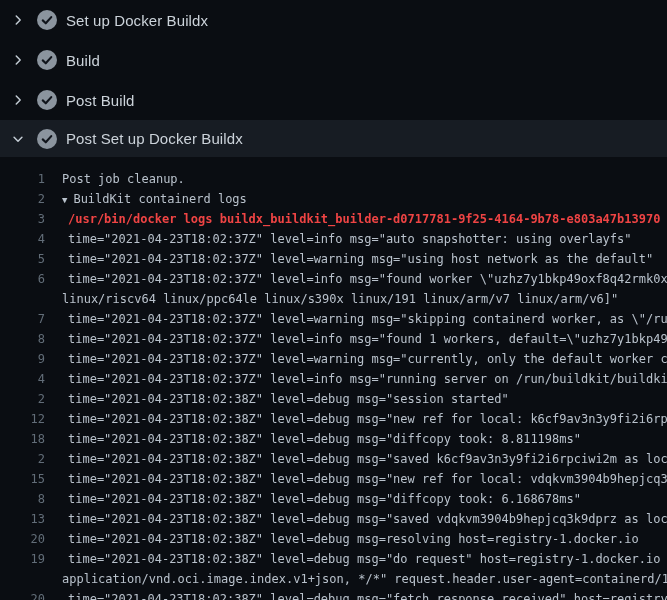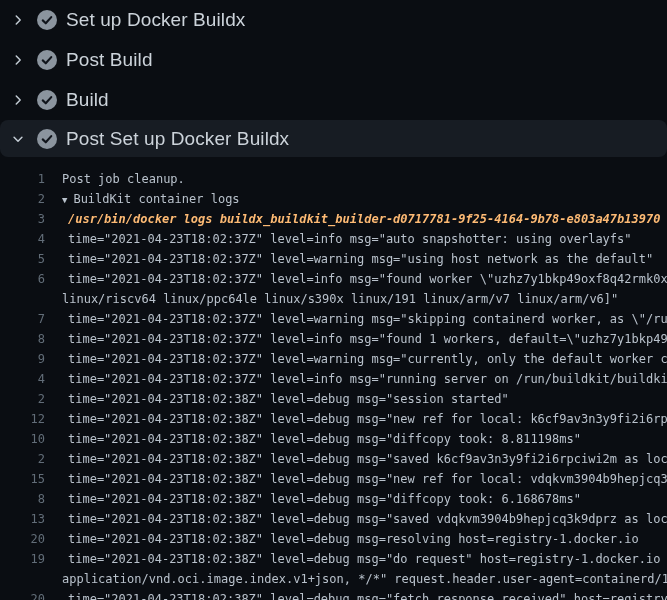--- a/index.html
+++ b/index.html
@@ -16,35 +16,35 @@
   .step{
     display:flex;align-items:center;
     height:40px;
     padding-left:11px;
     box-sizing:border-box;
     cursor:pointer;
   }
   .step.expanded{
     height:37px;
     background:#171c23;
-    border-radius:8px;
+    border-radius:0;
   }
   .chev{
     width:14px;height:14px;flex:0 0 14px;
     color:#c3ccd4;
     display:flex;align-items:center;justify-content:center;
   }
   .step.expanded .chev svg{transform:rotate(90deg);}
   .status{
     width:20px;height:20px;flex:0 0 20px;
     margin-left:12px;
   }
   .step-label{
     margin-left:9px;
-    font-size:19px;
+    font-size:15px;
     color:#ccd3da;
     letter-spacing:.1px;
   }
   
   .log{
     padding-top:12px;
     font-family:"DejaVu Sans Mono","Liberation Mono",monospace;
     font-size:12px;line-height:20px;
     color:#b9c2cc;
   }
@@ -55,21 +55,21 @@
     color:#626d78;
     white-space:pre;
     cursor:pointer;
   }
   .cell{
     white-space:pre;
     padding-left:17px;
     flex:1 0 auto;
   }
   .k-log .cell,.k-command .cell{padding-left:23px;}
-  .k-command .lt{color:#fdba74;font-weight:bold;font-style:italic;}
+  .k-command .lt{color:#ef4444;font-weight:bold;}
   .tri{
     display:none;
     font-size:9px;
     color:#b9c2cc;
     margin-right:6px;
     cursor:pointer;
   }
   .k-group .tri{display:inline;}
 </style>
 </head>
@@ -96,35 +96,35 @@
       <svg viewBox="0 0 16 16" width="14" height="14">
         <path d="M6 3.5 L10.5 8 L6 12.5" fill="none" stroke="currentColor" stroke-width="1.7" stroke-linecap="round" stroke-linejoin="round"></path>
       </svg>
     </span>
     <span class="status">
       <svg viewBox="0 0 16 16" width="20" height="20">
         <circle cx="8" cy="8" r="8" fill="#8b949e"></circle>
         <path d="M4.6 8.3 L7 10.6 L11.4 5.7" fill="none" stroke="#10141b" stroke-width="1.7" stroke-linecap="round" stroke-linejoin="round"></path>
       </svg>
     </span>
+    <span class="step-label label">Build</span>
+  </div>
+      <div class="step">
+    <span class="chev">
+      <svg viewBox="0 0 16 16" width="14" height="14">
+        <path d="M6 3.5 L10.5 8 L6 12.5" fill="none" stroke="currentColor" stroke-width="1.7" stroke-linecap="round" stroke-linejoin="round"></path>
+      </svg>
+    </span>
+    <span class="status">
+      <svg viewBox="0 0 16 16" width="20" height="20">
+        <circle cx="8" cy="8" r="8" fill="#8b949e"></circle>
+        <path d="M4.6 8.3 L7 10.6 L11.4 5.7" fill="none" stroke="#10141b" stroke-width="1.7" stroke-linecap="round" stroke-linejoin="round"></path>
+      </svg>
+    </span>
     <span class="step-label label">Post Build</span>
-  </div>
-      <div class="step">
-    <span class="chev">
-      <svg viewBox="0 0 16 16" width="14" height="14">
-        <path d="M6 3.5 L10.5 8 L6 12.5" fill="none" stroke="currentColor" stroke-width="1.7" stroke-linecap="round" stroke-linejoin="round"></path>
-      </svg>
-    </span>
-    <span class="status">
-      <svg viewBox="0 0 16 16" width="20" height="20">
-        <circle cx="8" cy="8" r="8" fill="#8b949e"></circle>
-        <path d="M4.6 8.3 L7 10.6 L11.4 5.7" fill="none" stroke="#10141b" stroke-width="1.7" stroke-linecap="round" stroke-linejoin="round"></path>
-      </svg>
-    </span>
-    <span class="step-label label">Build</span>
   </div>
       <div class="step expanded">
     <span class="chev">
       <svg viewBox="0 0 16 16" width="14" height="14">
         <path d="M6 3.5 L10.5 8 L6 12.5" fill="none" stroke="currentColor" stroke-width="1.7" stroke-linecap="round" stroke-linejoin="round"></path>
       </svg>
     </span>
     <span class="status">
       <svg viewBox="0 0 16 16" width="20" height="20">
         <circle cx="8" cy="8" r="8" fill="#8b949e"></circle>
@@ -134,21 +134,21 @@
     <span class="step-label label">Post Set up Docker Buildx</span>
   </div>
     </div>
   <div class="log">
       <div class="row k-plain">
     <span class="ln">1</span>
     <span class="cell"><span class="lt">Post job cleanup.</span></span>
   </div>
       <div class="row k-group">
     <span class="ln">2</span>
-    <span class="cell"><span class="tri">▼</span><span class="lt">BuildKit container logs</span></span>
+    <span class="cell"><span class="tri">▼</span><span class="lt">BuildKit containerd logs</span></span>
   </div>
       <div class="row k-command">
     <span class="ln">3</span>
     <span class="cell"><span class="lt">/usr/bin/docker logs buildx_buildkit_builder-d0717781-9f25-4164-9b78-e803a47b13970</span></span>
   </div>
       <div class="row k-log">
     <span class="ln">4</span>
     <span class="cell"><span class="lt">time="2021-04-23T18:02:37Z" level=info msg="auto snapshotter: using overlayfs"</span></span>
   </div>
       <div class="row k-log">
@@ -181,21 +181,21 @@
   </div>
       <div class="row k-log">
     <span class="ln">2</span>
     <span class="cell"><span class="lt">time="2021-04-23T18:02:38Z" level=debug msg="session started"</span></span>
   </div>
       <div class="row k-log">
     <span class="ln">12</span>
     <span class="cell"><span class="lt">time="2021-04-23T18:02:38Z" level=debug msg="new ref for local: k6cf9av3n3y9fi2i6rpc</span></span>
   </div>
       <div class="row k-log">
-    <span class="ln">10</span>
+    <span class="ln">18</span>
     <span class="cell"><span class="lt">time="2021-04-23T18:02:38Z" level=debug msg="diffcopy took: 8.811198ms"</span></span>
   </div>
       <div class="row k-log">
     <span class="ln">2</span>
     <span class="cell"><span class="lt">time="2021-04-23T18:02:38Z" level=debug msg="saved k6cf9av3n3y9fi2i6rpciwi2m as loca</span></span>
   </div>
       <div class="row k-log">
     <span class="ln">15</span>
     <span class="cell"><span class="lt">time="2021-04-23T18:02:38Z" level=debug msg="new ref for local: vdqkvm3904b9hepjcq3k</span></span>
   </div>

